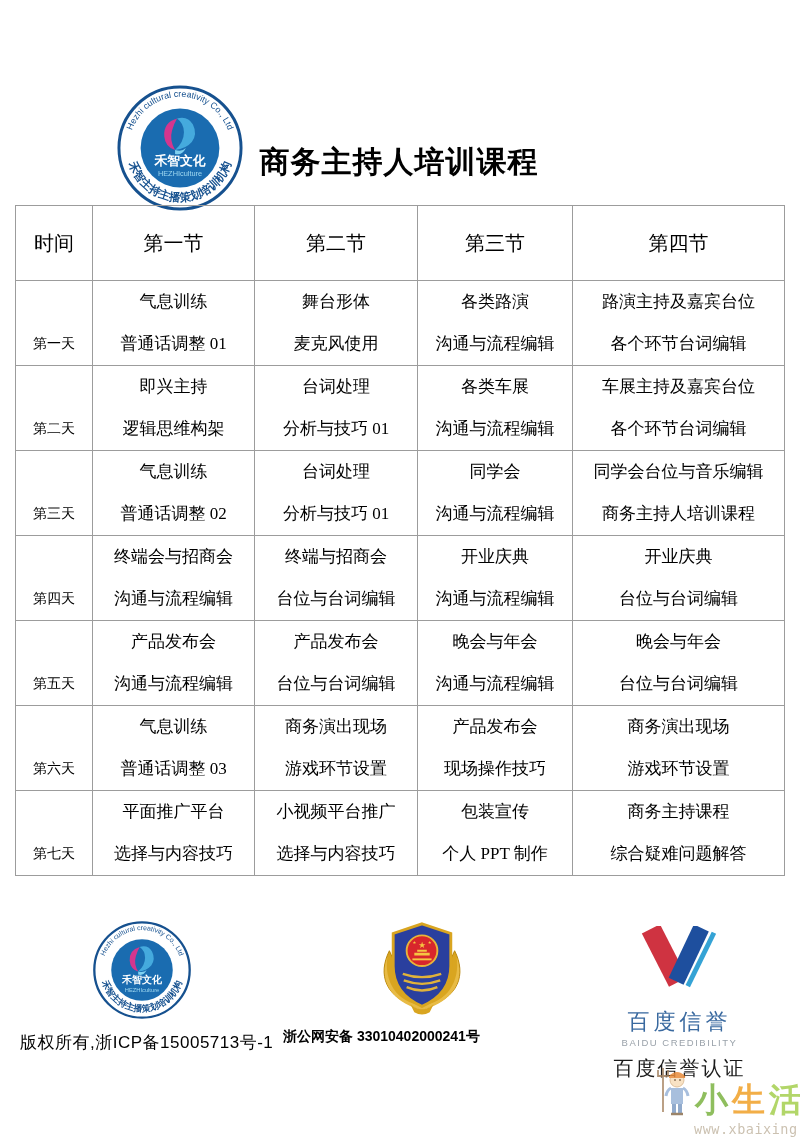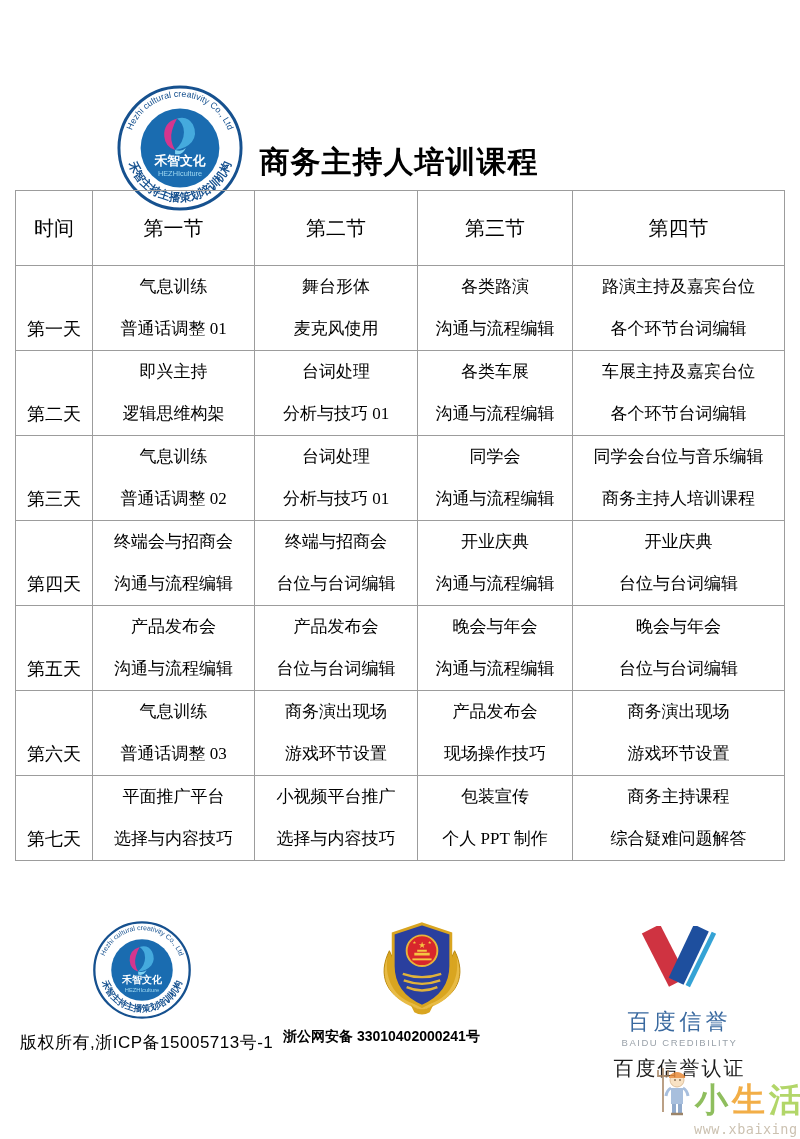--- a/index.html
+++ b/index.html
@@ -8,32 +8,32 @@
     font-family:"Liberation Serif", serif;color:#111;overflow:hidden;
   }
   
   .hezhi-logo-top{position:absolute;left:116px;top:84px;width:128px;height:128px;}
   .page-title{
     position:absolute;left:10px;top:122px;width:708px;padding-left:70px;box-sizing:border-box;
     text-align:center;font-size:30px;font-weight:bold;letter-spacing:1px;color:#000;
   }
   
   table.course{
-    position:absolute;left:15px;top:190px;width:769px;
+    position:absolute;left:15px;top:205px;width:769px;
     border-collapse:collapse;table-layout:fixed;
   }
   table.course th,table.course td{
     border:1px solid #9c9c9c;padding:0;vertical-align:middle;text-align:center;
   }
   table.course thead tr{height:75px;}
   table.course tbody tr{height:84px;}
   table.course th{font-size:20px;font-weight:400;color:#000;}
   .cell{display:flex;flex-direction:column;justify-content:space-around;align-items:center;height:84px;}
   .cell .l{min-height:22px;line-height:22px;font-size:17px;color:#000;white-space:nowrap;}
-  .cell .day{font-size:18px;}
+  .cell .day{font-size:14px;}
   
   .hezhi-logo-bottom{position:absolute;left:92px;top:920px;width:100px;height:100px;}
   .copyright{
     position:absolute;left:20px;top:1031px;width:260px;
     font-family:"Liberation Sans", sans-serif;font-size:17px;color:#000;letter-spacing:0.5px;
   }
   .police-badge{position:absolute;left:374px;top:918px;width:96px;height:100px;}
   .police-filing{
     position:absolute;left:283px;top:1028px;width:300px;
     font-family:"Liberation Sans", sans-serif;font-size:14px;font-weight:bold;color:#000;

